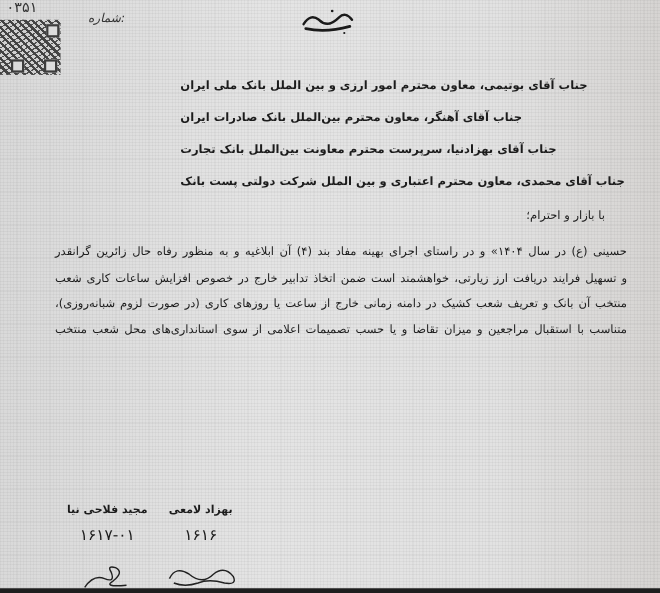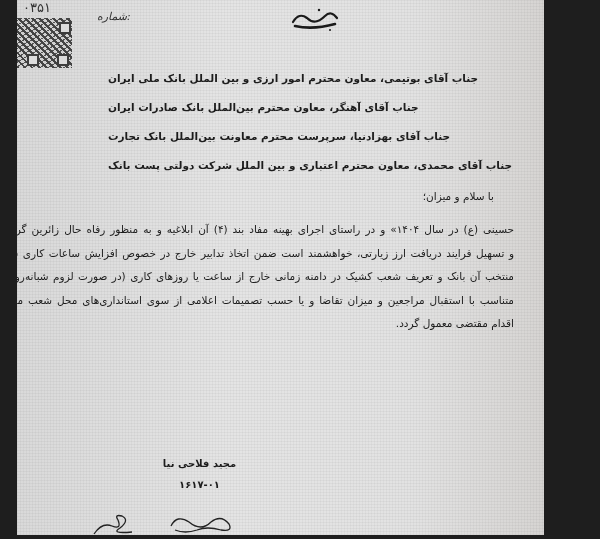--- a/index.html
+++ b/index.html
@@ -8,23 +8,23 @@
   }
   body {
     width: 600px;
     height: 539px;
     overflow: hidden;
     background: #1e1e1e;
     font-family: "DejaVu Sans", sans-serif;
   }
   .page {
     position: absolute;
-    left: 17px;
+    left: 0;
     top: 0;
-    width: 527px;
+    width: 600px;
     height: 535px;
     background:
       repeating-linear-gradient(0deg, rgba(0,0,0,0.035) 0px, rgba(0,0,0,0.035) 1px, transparent 1px, transparent 3px),
       repeating-linear-gradient(90deg, rgba(0,0,0,0.03) 0px, rgba(0,0,0,0.03) 1px, transparent 1px, transparent 3px),
       linear-gradient(90deg, #d9d9d9 0%, #e4e4e4 40%, #e2e2e2 75%, #d6d4d2 100%);
     color: #1c1c1c;
     overflow: hidden;
   }
   .letter-number {
     position: absolute;
@@ -114,22 +114,22 @@
   }
   .signers {
     display: flex;
     justify-content: space-between;
   }
   .signer {
     text-align: center;
     width: 75px;
   }
   .signer-code {
-    font-weight: bold;
-    font-size: 10px;
+    font-weight: normal;
+    font-size: 14px;
     margin-top: 10px;
   }
   .sig-svg {
     position: absolute;
     top: 512px;
   }
   .bottom-bar {
     position: absolute;
     left: 0;
     top: 535px;
@@ -159,32 +159,35 @@
     <circle cx="45" cy="26" r="1" fill="#1a1a1a"></circle>
   </svg>
 
   <div class="recipients">
     <span class="recipient-line">جناب آقای بوتیمی، معاون محترم امور ارزی و بین الملل بانک ملی ایران</span>
     <span class="recipient-line">جناب آقای آهنگر، معاون محترم بین‌الملل بانک صادرات ایران</span>
     <span class="recipient-line">جناب آقای بهزادنیا، سرپرست محترم معاونت بین‌الملل بانک تجارت</span>
     <span class="recipient-line">جناب آقای محمدی، معاون محترم اعتباری و بین الملل شرکت دولتی پست بانک</span>
   </div>
 
-  <div class="greeting">با سلام و میزان؛</div>
+  <div class="greeting">با بازار و احترام؛</div>
 
   <div class="body-text">
     <span class="body-line">حسینی (ع) در سال ۱۴۰۴» و در راستای اجرای بهینه مفاد بند (۴) آن ابلاغیه و به منظور رفاه حال زائرین گرانقدر</span>
     <span class="body-line">و تسهیل فرایند دریافت ارز زیارتی، خواهشمند است ضمن اتخاذ تدابیر خارج در خصوص افزایش ساعات کاری شعب</span>
     <span class="body-line">منتخب آن بانک و تعریف شعب کشیک در دامنه زمانی خارج از ساعت یا روزهای کاری (در صورت لزوم شبانه‌روزی)،</span>
     <span class="body-line">متناسب با استقبال مراجعین و میزان تقاضا و یا حسب تصمیمات اعلامی از سوی استانداری‌های محل شعب منتخب</span>
-    <span class="body-line last">اقدام مقتضی معمول گردد.</span>
   </div>
 
   <div class="signature-block">
     <div class="signers">
+      <div class="signer">
+        <div>بهزاد لامعی</div>
+        <div class="signer-code">۱۶۱۶</div>
+      </div>
       <div class="signer">
         <div>مجید فلاحی نیا</div>
         <div class="signer-code">۱۶۱۷-۰۱</div>
       </div>
     </div>
   </div>
 
   <svg class="sig-svg" style="left:75px;" width="50" height="24" viewBox="0 0 50 24">
     <path d="M2 22 Q10 10 20 14 Q30 18 26 8 Q22 2 30 4 Q38 8 28 16 Q18 22 40 20" stroke="#222" stroke-width="1.3" fill="none"></path>
   </svg>

